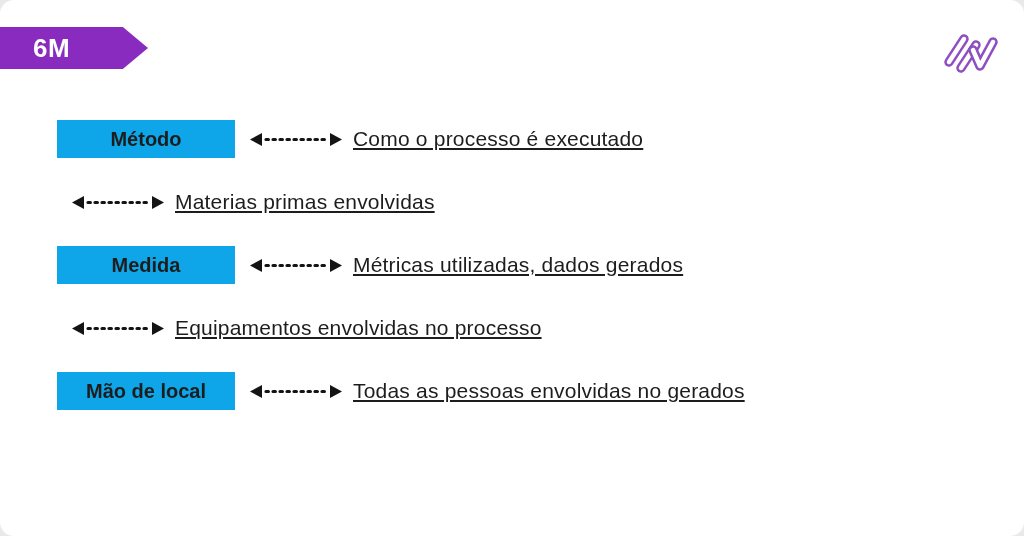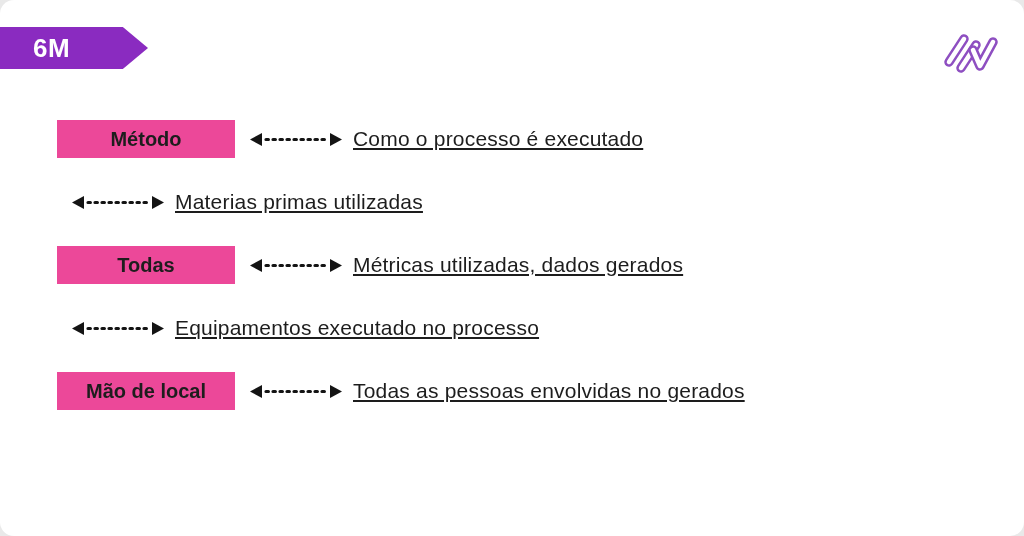--- a/index.html
+++ b/index.html
@@ -27,21 +27,21 @@
   
   .logo{position:absolute;top:22px;right:26px;}
   
   .rows{
     position:absolute;left:57px;top:120px;
     display:flex;flex-direction:column;gap:25px;
   }
   .row{display:flex;align-items:center;height:38px;}
   .category-box{
     width:178px;height:38px;flex:none;
-    background:#ec4899;
+    background:#0ea5e9;
     display:flex;align-items:center;justify-content:center;
     font-weight:bold;font-size:20px;color:#1D1D1D;
     white-space:nowrap;
   }
   .arrow{flex:none;margin:0 9px 0 13px;display:block;}
   .desc{
     font-size:21px;color:#1D1D1D;white-space:nowrap;
     letter-spacing:0.2px;
     text-decoration:underline;
   }
@@ -80,40 +80,40 @@
       </svg>
       <span class="desc">Como o processo é executado</span>
     </div>
 
     <div class="row">
       <svg class="arrow" width="96" height="15" viewBox="0 0 96 15">
         <path d="M14 1 L2 7.5 L14 14 Z" fill="#141414"></path>
         <path d="M82 1 L94 7.5 L82 14 Z" fill="#141414"></path>
         <line x1="18" y1="7.5" x2="78" y2="7.5" stroke="#141414" stroke-width="3.2" stroke-dasharray="2.4 4.6" stroke-linecap="round"></line>
       </svg>
-      <span class="desc">Materias primas utilizadas</span>
+      <span class="desc">Materias primas envolvidas</span>
     </div>
 
     <div class="row">
-      <div class="category-box">Todas</div>
+      <div class="category-box">Medida</div>
       <svg class="arrow" width="96" height="15" viewBox="0 0 96 15">
         <path d="M14 1 L2 7.5 L14 14 Z" fill="#141414"></path>
         <path d="M82 1 L94 7.5 L82 14 Z" fill="#141414"></path>
         <line x1="18" y1="7.5" x2="78" y2="7.5" stroke="#141414" stroke-width="3.2" stroke-dasharray="2.4 4.6" stroke-linecap="round"></line>
       </svg>
       <span class="desc">Métricas utilizadas, dados gerados</span>
     </div>
 
     <div class="row">
       <svg class="arrow" width="96" height="15" viewBox="0 0 96 15">
         <path d="M14 1 L2 7.5 L14 14 Z" fill="#141414"></path>
         <path d="M82 1 L94 7.5 L82 14 Z" fill="#141414"></path>
         <line x1="18" y1="7.5" x2="78" y2="7.5" stroke="#141414" stroke-width="3.2" stroke-dasharray="2.4 4.6" stroke-linecap="round"></line>
       </svg>
-      <span class="desc">Equipamentos executado no processo</span>
+      <span class="desc">Equipamentos envolvidas no processo</span>
     </div>
 
     <div class="row">
       <div class="category-box">Mão de local</div>
       <svg class="arrow" width="96" height="15" viewBox="0 0 96 15">
         <path d="M14 1 L2 7.5 L14 14 Z" fill="#141414"></path>
         <path d="M82 1 L94 7.5 L82 14 Z" fill="#141414"></path>
         <line x1="18" y1="7.5" x2="78" y2="7.5" stroke="#141414" stroke-width="3.2" stroke-dasharray="2.4 4.6" stroke-linecap="round"></line>
       </svg>
       <span class="desc">Todas as pessoas envolvidas no gerados</span>

